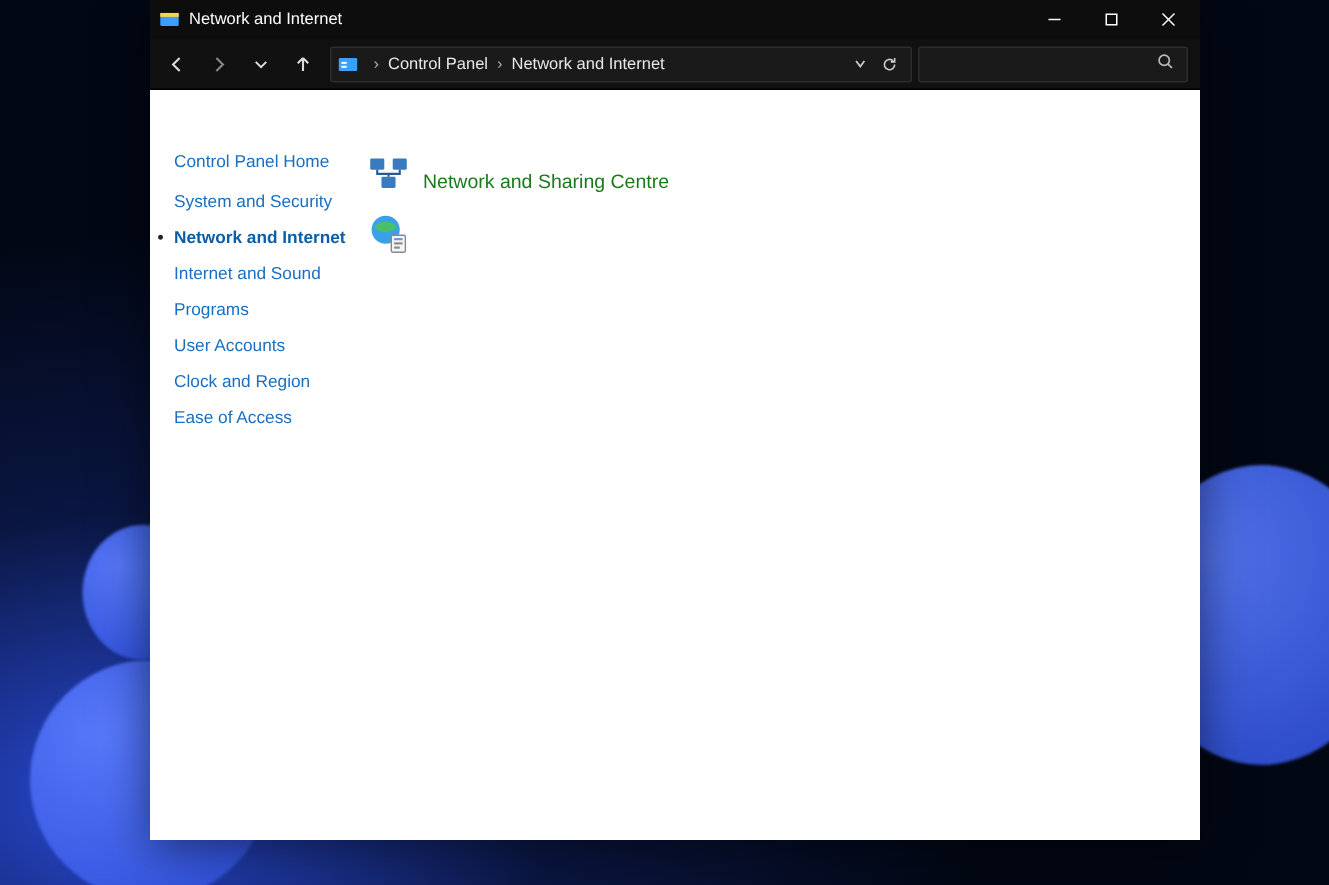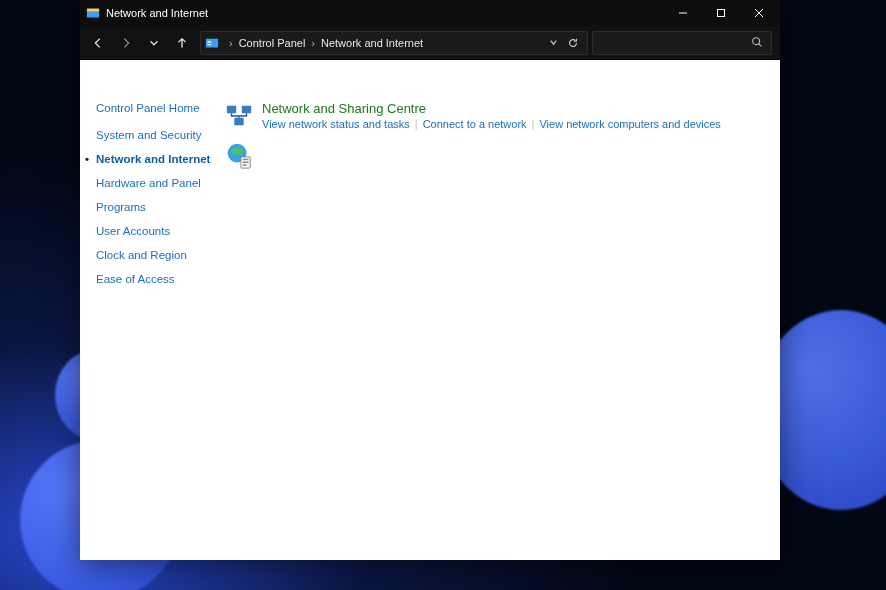--- a/index.html
+++ b/index.html
@@ -12,21 +12,21 @@
       position: relative;
     }
     
     .blob { position: absolute; background: radial-gradient(circle at 30% 30%, #5a7cff, #2a4bd8); border-radius: 50%; filter: blur(1px); }
     .blob.one { width: 160px; height: 160px; left: 20px; bottom: -10px; opacity: .95; }
     .blob.two { width: 80px; height: 90px; left: 55px; bottom: 150px; opacity:.95; }
     .blob.three { width: 170px; height: 200px; right: -40px; bottom: 80px; opacity:.9; }
 
     .window {
       position: absolute;
-      top: 0px; left: 80px;
+      top: 0px; left: 100px;
       width: 700px; height: 560px;
       background: #fff;
       box-shadow: 0 6px 30px rgba(0,0,0,.5);
       display: flex; flex-direction: column;
     }
     
     .titlebar {
       height: 26px;
       background: #0d0d0d;
       color: #fff;
@@ -181,38 +181,37 @@
           </svg></span>
     </div>
   </div>
 
   <div class="content">
     <div class="sidebar">
       <div class="home">Control Panel Home</div>
       <div id="sidebar-items">
           <div class="cat">System and Security</div>
           <div class="cat active">Network and Internet</div>
-          <div class="cat">Hardware and Panel</div>
+          <div class="cat">Internet and Sound</div>
           <div class="cat">Programs</div>
           <div class="cat">User Accounts</div>
           <div class="cat">Clock and Region</div>
           <div class="cat">Ease of Access</div>
         </div>
     </div>
     <div class="main" id="main-groups">
         <div class="group">
           <div class="gicon"><svg viewBox="0 0 32 32">
               <rect x="3" y="6" width="10" height="8" rx="1" fill="#3a7abf"></rect>
               <rect x="19" y="6" width="10" height="8" rx="1" fill="#3a7abf"></rect>
               <rect x="11" y="19" width="10" height="8" rx="1" fill="#3a7abf"></rect>
               <path d="M8 14v3h16v-3 M16 17v2" stroke="#2a5a8f" stroke-width="1.5" fill="none"></path>
             </svg></div>
           <div class="gbody">
             <div class="gtitle">Network and Sharing Centre</div>
-            <div class="links"><span>View network status and tasks</span><span class="divider">|</span><span>Connect to a network</span><span class="divider">|</span><span>View network computers and devices</span></div>
           </div>
         </div>
         <div class="group">
           <div class="gicon"><svg viewBox="0 0 32 32">
               <circle cx="14" cy="14" r="10" fill="#3aa0e8"></circle>
               <path d="M6 12c4-5 12-5 16 0c-4 5-12 5-16 0z" fill="#4abf6a"></path>
               <rect x="18" y="18" width="10" height="12" rx="1" fill="#f5f5f5" stroke="#888"></rect>
               <rect x="20" y="20" width="6" height="1.5" fill="#5a9ad6"></rect>
               <rect x="20" y="23" width="6" height="1.5" fill="#888"></rect>
               <rect x="20" y="26" width="4" height="1.5" fill="#888"></rect>

